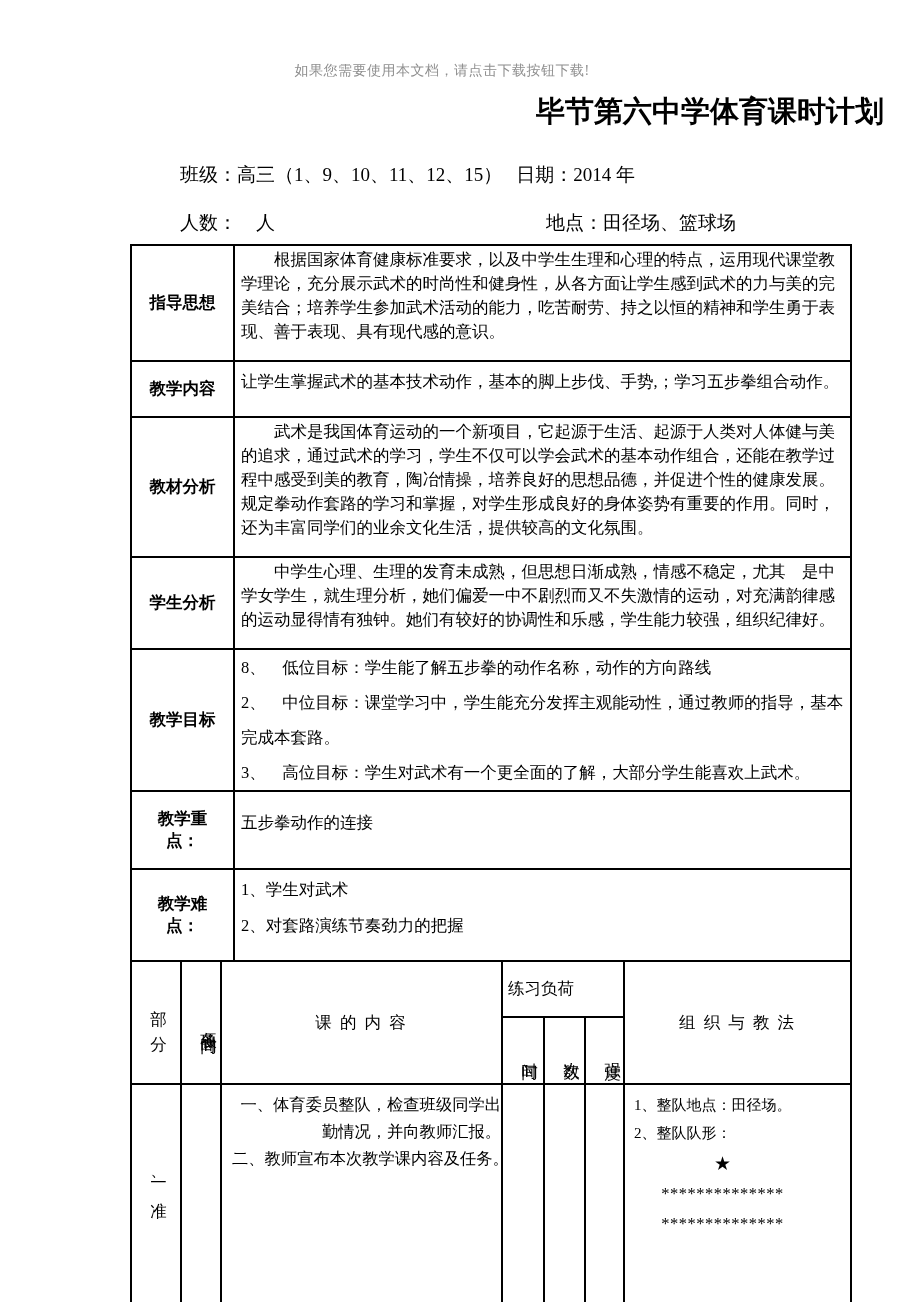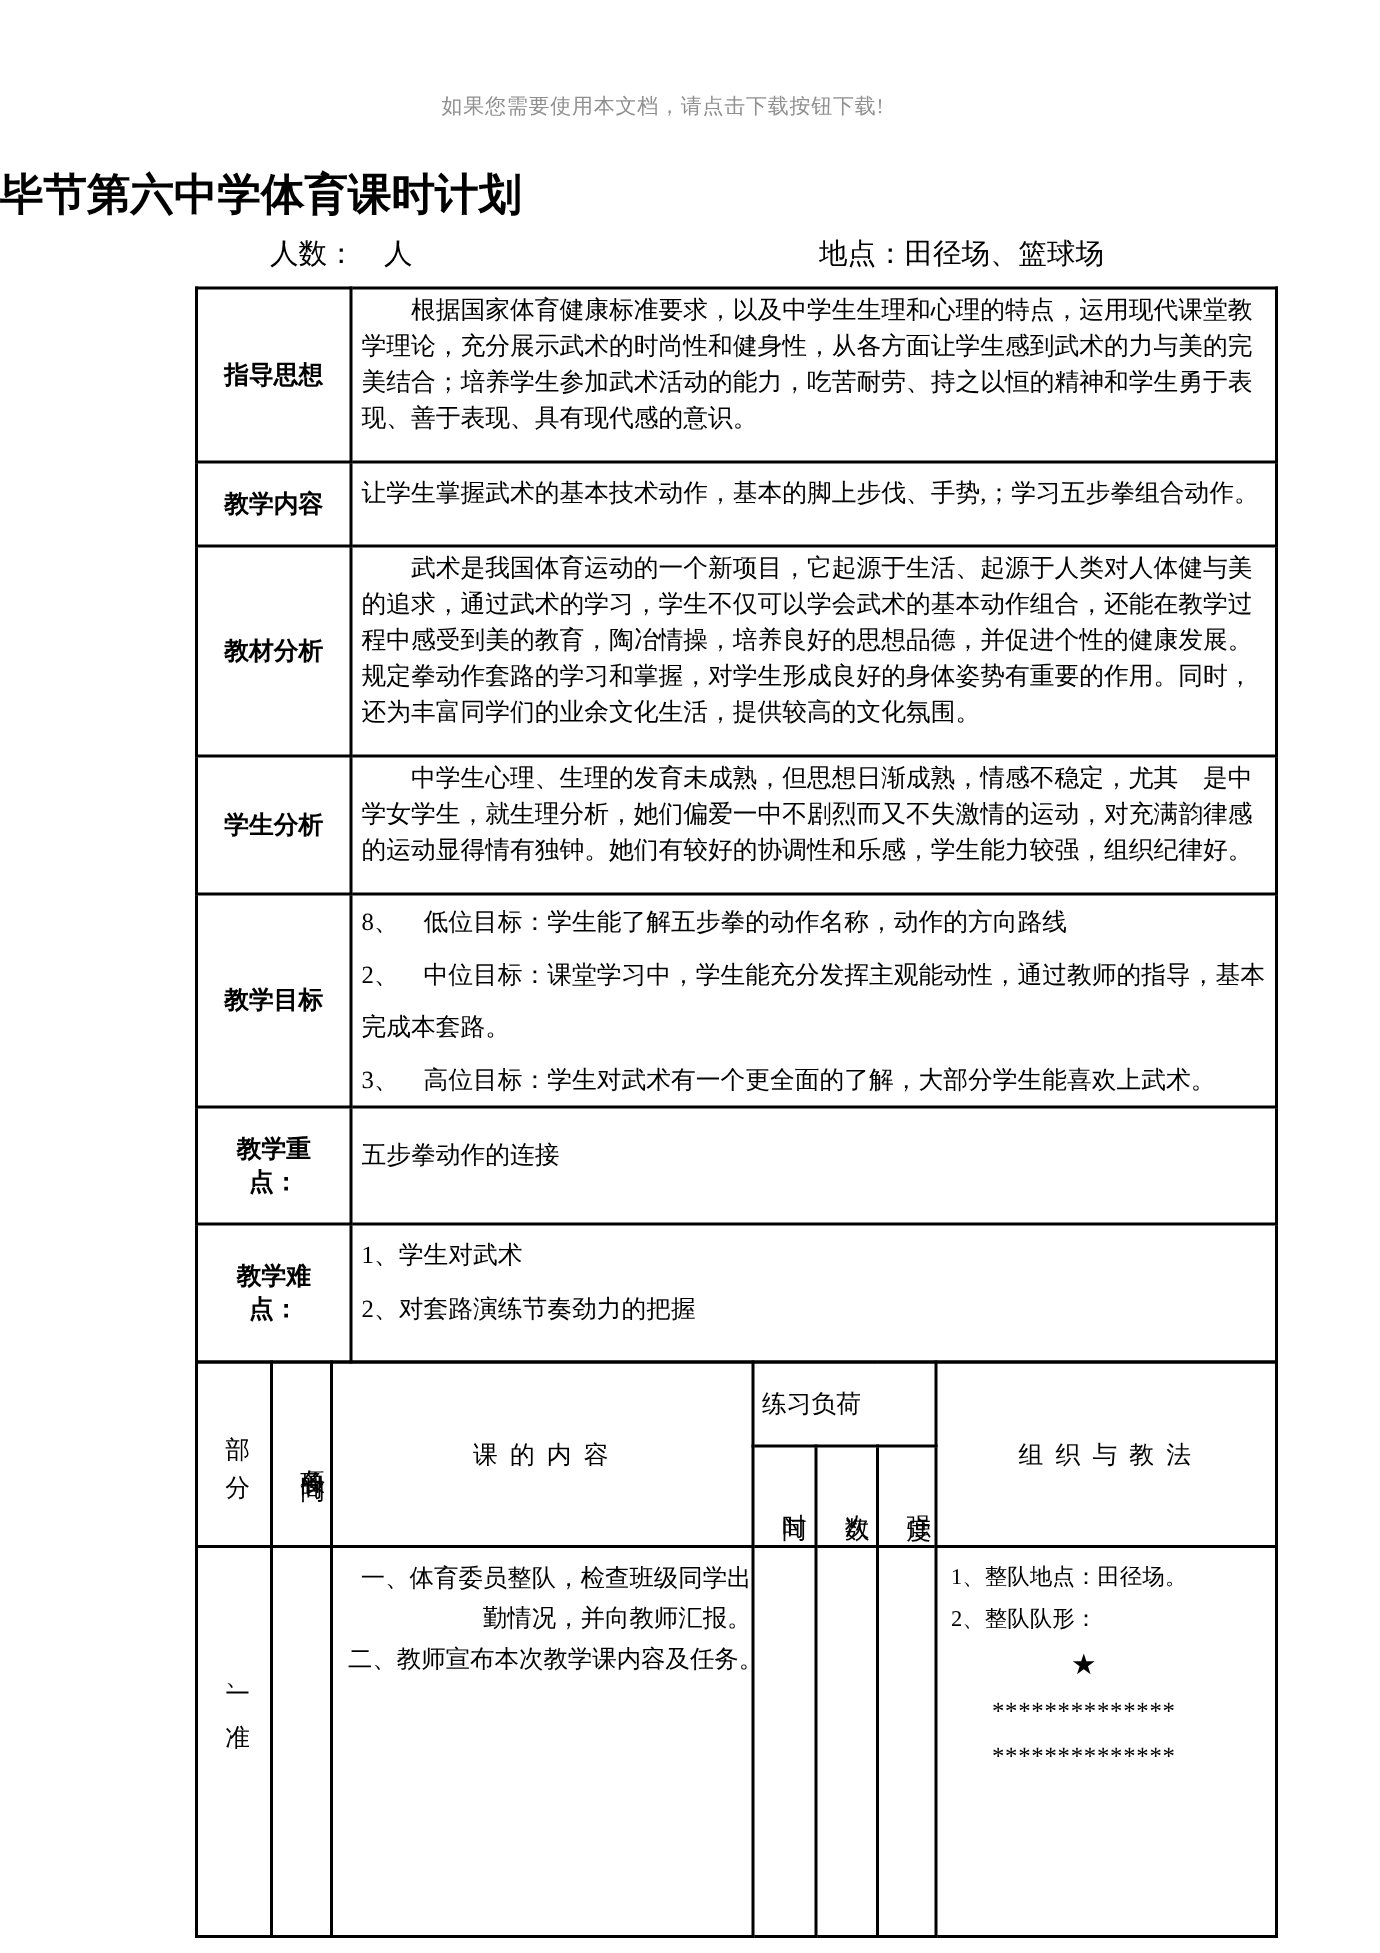--- a/index.html
+++ b/index.html
@@ -14,37 +14,37 @@
   
   .notice{
     padding-top:62px;
     text-align:center;
     font-size:14px;
     color:#8f8f8f;
     letter-spacing:0.5px;
   }
   
   .doc-title{
-    margin:30px 0 0 0;
-    text-align:left;
+    margin:12px 0 0 0;
+    text-align:right;
     font-size:29px;
     font-weight:bold;
     font-family:"Liberation Serif", serif;
   }
   
   .meta-line{
     position:relative;
     margin-left:180px;
     margin-right:130px;
     font-size:19px;
     line-height:24px;
     height:24px;
   }
   .meta-line.first{margin-top:31px;}
-  .meta-line.second{margin-top:8px;}
+  .meta-line.second{margin-top:24px;}
   .meta-date{margin-left:14px;}
   .meta-loc{position:absolute;left:366px;top:0;}
 
   
   table{
     border-collapse:collapse;
     table-layout:fixed;
     margin-left:130px;
     width:720px;
   }
@@ -111,20 +111,23 @@
 </style>
 </head>
 <body>
 
 <div class="page">
 
   <div class="notice">如果您需要使用本文档，请点击下载按钮下载!</div>
 
   <h1 class="doc-title">毕节第六中学体育课时计划</h1>
 
+  <div class="meta-line first">
+    <span>班级：高三（1、9、10、11、12、15）</span><span class="meta-date">日期：2014 年</span>
+  </div>
   <div class="meta-line second">
     <span>人数：　人</span>
     <span class="meta-loc">地点：田径场、篮球场</span>
   </div>
 
   <table class="info-table">
     <colgroup>
         <col style="width:103px">
         <col style="width:617px">
       </colgroup>

